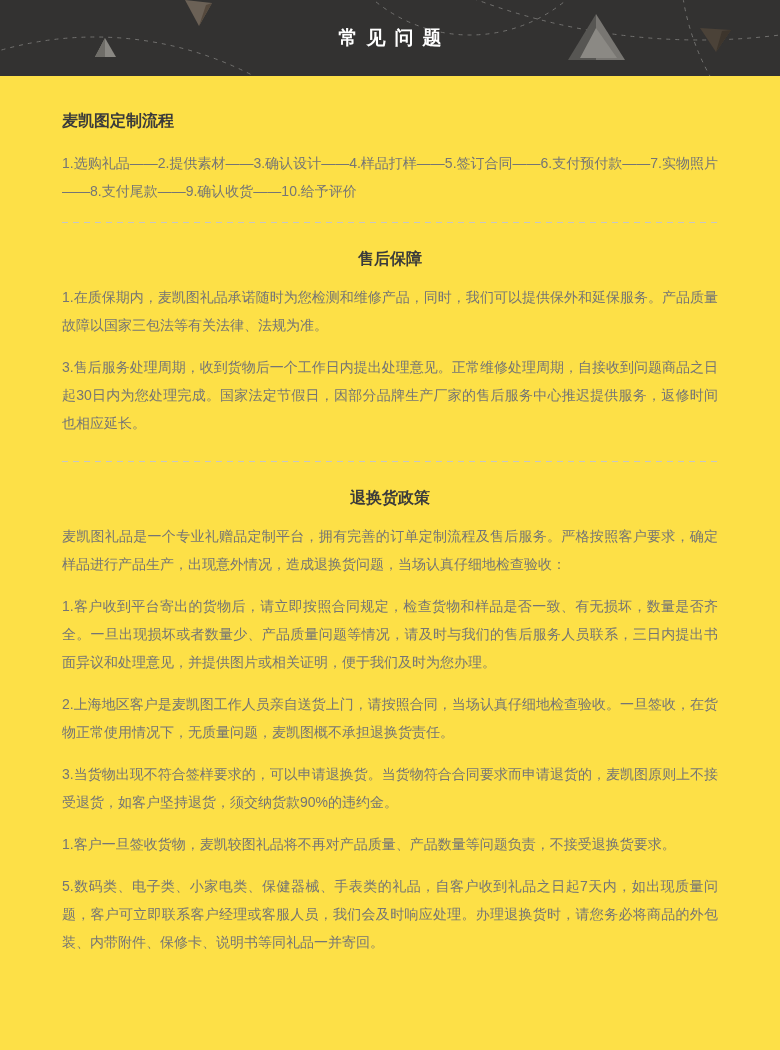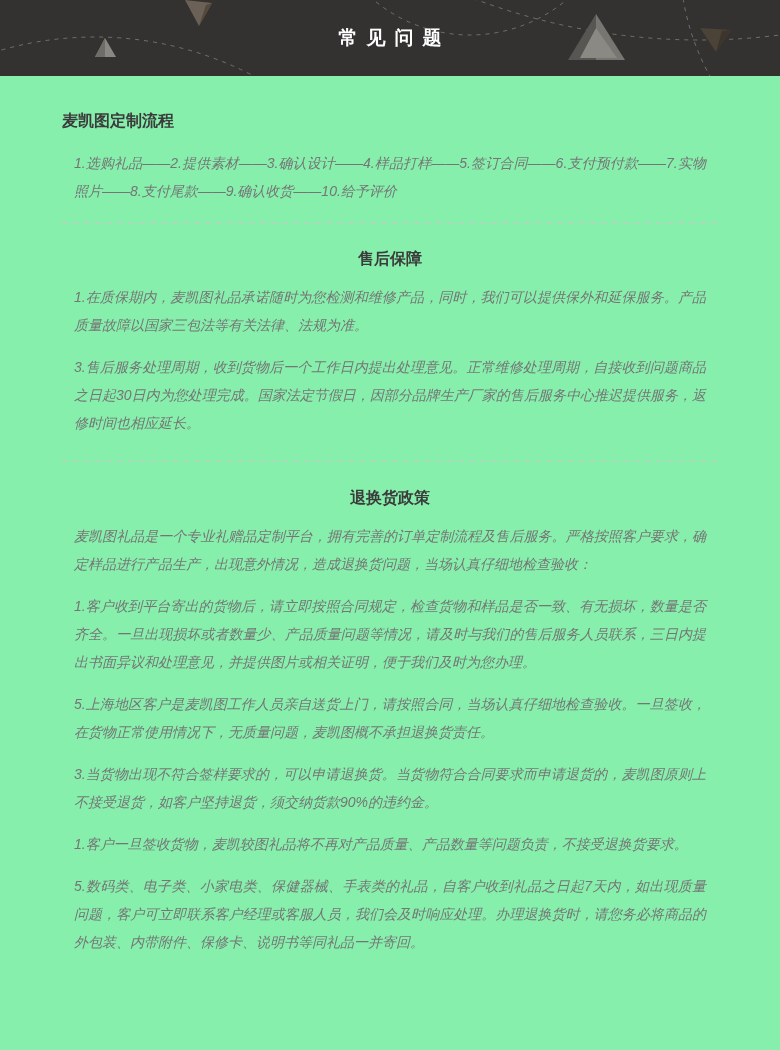--- a/index.html
+++ b/index.html
@@ -1,39 +1,38 @@
 <!DOCTYPE html>
 <html><head>
 <meta charset="utf-8">
 <style>
   html,body{margin:0;padding:0;}
   body{
     width:780px;height:1050px;overflow:hidden;background:#ffffff;
     font-family:"Liberation Sans","DejaVu Sans",sans-serif;
   }
-  .page{width:780px;height:1050px;position:relative;background:#86efac;}
+  .page{width:780px;height:1050px;position:relative;background:#fde047;}
 
   
   .header{height:76px;background:#333231;position:relative;overflow:hidden;}
   .header-deco{position:absolute;left:0;top:0;}
   .header-title{
     position:relative;z-index:2;text-align:center;line-height:76px;
     color:#ffffff;font-size:19px;font-weight:bold;letter-spacing:9px;text-indent:9px;
   }
 
   
   .content{padding:0 62px;}
   .sec-heading{
     margin:0;font-size:16px;font-weight:bold;color:#3b3b3b;line-height:20px;
   }
   .sec-heading.first{margin-top:35px;}
   .body-p{
-    margin:14px 12px 0;font-size:14px;color:#757575;line-height:28px;
+    margin:14px 0 0;font-size:14px;color:#757575;line-height:28px;
     text-align:justify;
-    font-style:italic;
   }
   .process-p{margin-top:18px;}
   .divider{
     height:1px;margin-top:24px;
     background-image:repeating-linear-gradient(90deg,#c7c7c7 0 6px,transparent 6px 11px);
   }
   .divider.d1{margin-top:17px;}
   .after-divider{margin-top:26px;text-align:center;}
 </style>
 </head>
@@ -80,20 +79,20 @@
       <p class="body-p">1.在质保期内，麦凯图礼品承诺随时为您检测和维修产品，同时，我们可以提供保外和延保服务。产品质量故障以国家三包法等有关法律、法规为准。</p>
       <p class="body-p">3.售后服务处理周期，收到货物后一个工作日内提出处理意见。正常维修处理周期，自接收到问题商品之日起30日内为您处理完成。国家法定节假日，因部分品牌生产厂家的售后服务中心推迟提供服务，返修时间也相应延长。</p>
     </section>
 
     <div class="divider"></div>
 
     <section>
       <h2 class="sec-heading after-divider">退换货政策</h2>
       <p class="body-p">麦凯图礼品是一个专业礼赠品定制平台，拥有完善的订单定制流程及售后服务。严格按照客户要求，确定样品进行产品生产，出现意外情况，造成退换货问题，当场认真仔细地检查验收：</p>
       <p class="body-p">1.客户收到平台寄出的货物后，请立即按照合同规定，检查货物和样品是否一致、有无损坏，数量是否齐全。一旦出现损坏或者数量少、产品质量问题等情况，请及时与我们的售后服务人员联系，三日内提出书面异议和处理意见，并提供图片或相关证明，便于我们及时为您办理。</p>
-      <p class="body-p">5.上海地区客户是麦凯图工作人员亲自送货上门，请按照合同，当场认真仔细地检查验收。一旦签收，在货物正常使用情况下，无质量问题，麦凯图概不承担退换货责任。</p>
+      <p class="body-p">2.上海地区客户是麦凯图工作人员亲自送货上门，请按照合同，当场认真仔细地检查验收。一旦签收，在货物正常使用情况下，无质量问题，麦凯图概不承担退换货责任。</p>
       <p class="body-p">3.当货物出现不符合签样要求的，可以申请退换货。当货物符合合同要求而申请退货的，麦凯图原则上不接受退货，如客户坚持退货，须交纳货款90%的违约金。</p>
       <p class="body-p">1.客户一旦签收货物，麦凯较图礼品将不再对产品质量、产品数量等问题负责，不接受退换货要求。</p>
       <p class="body-p">5.数码类、电子类、小家电类、保健器械、手表类的礼品，自客户收到礼品之日起7天内，如出现质量问题，客户可立即联系客户经理或客服人员，我们会及时响应处理。办理退换货时，请您务必将商品的外包装、内带附件、保修卡、说明书等同礼品一并寄回。</p>
     </section>
 
   </main>
 </div>
 
 </body></html>

